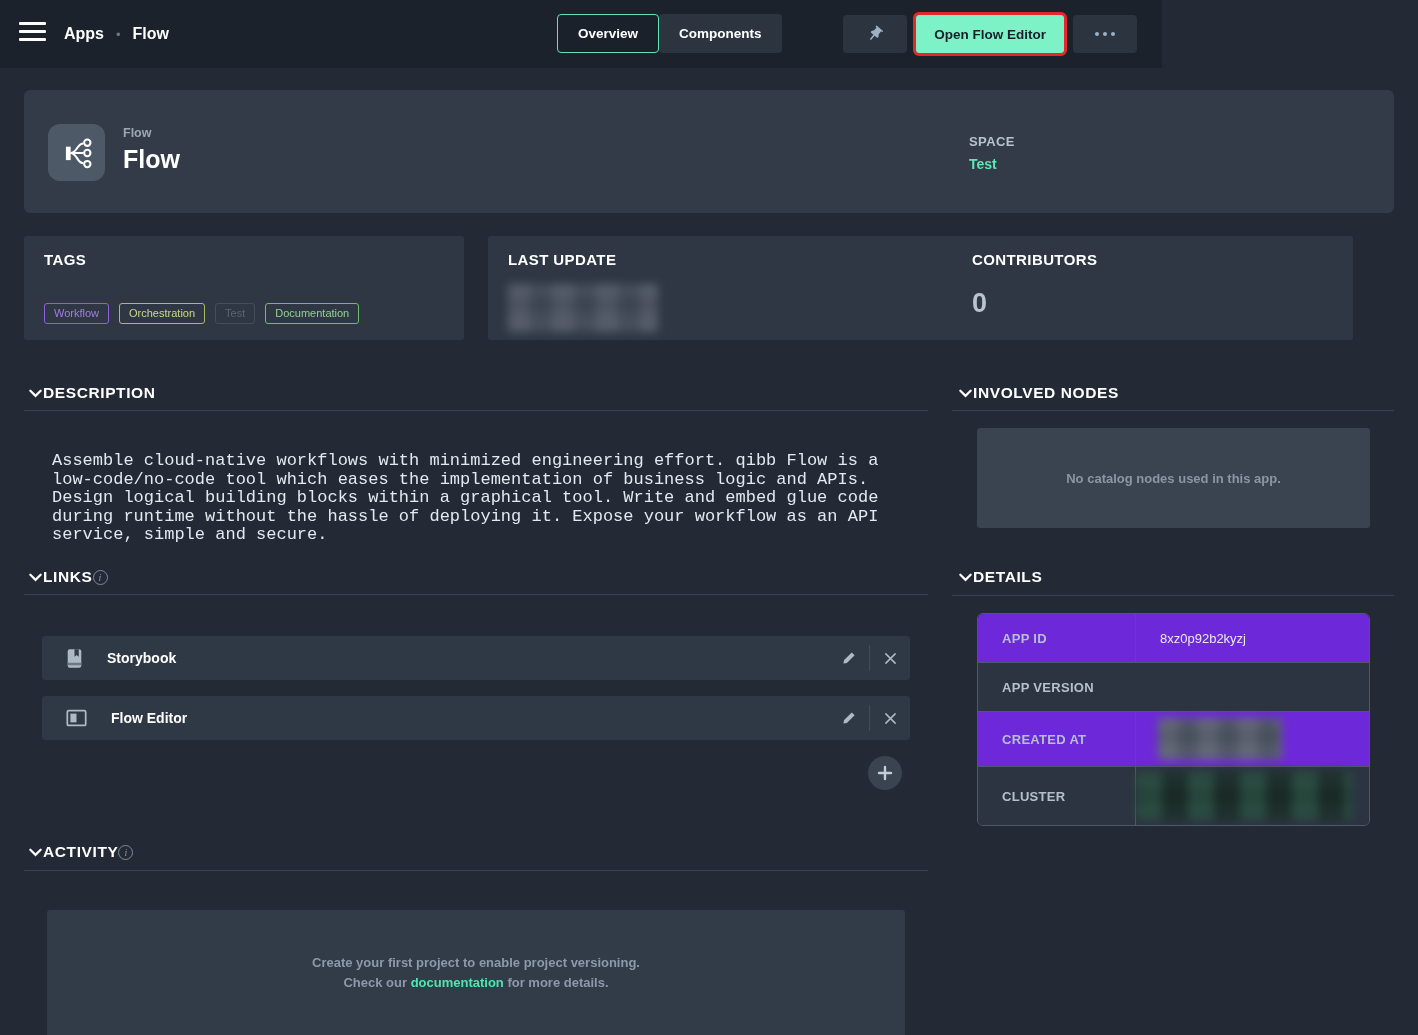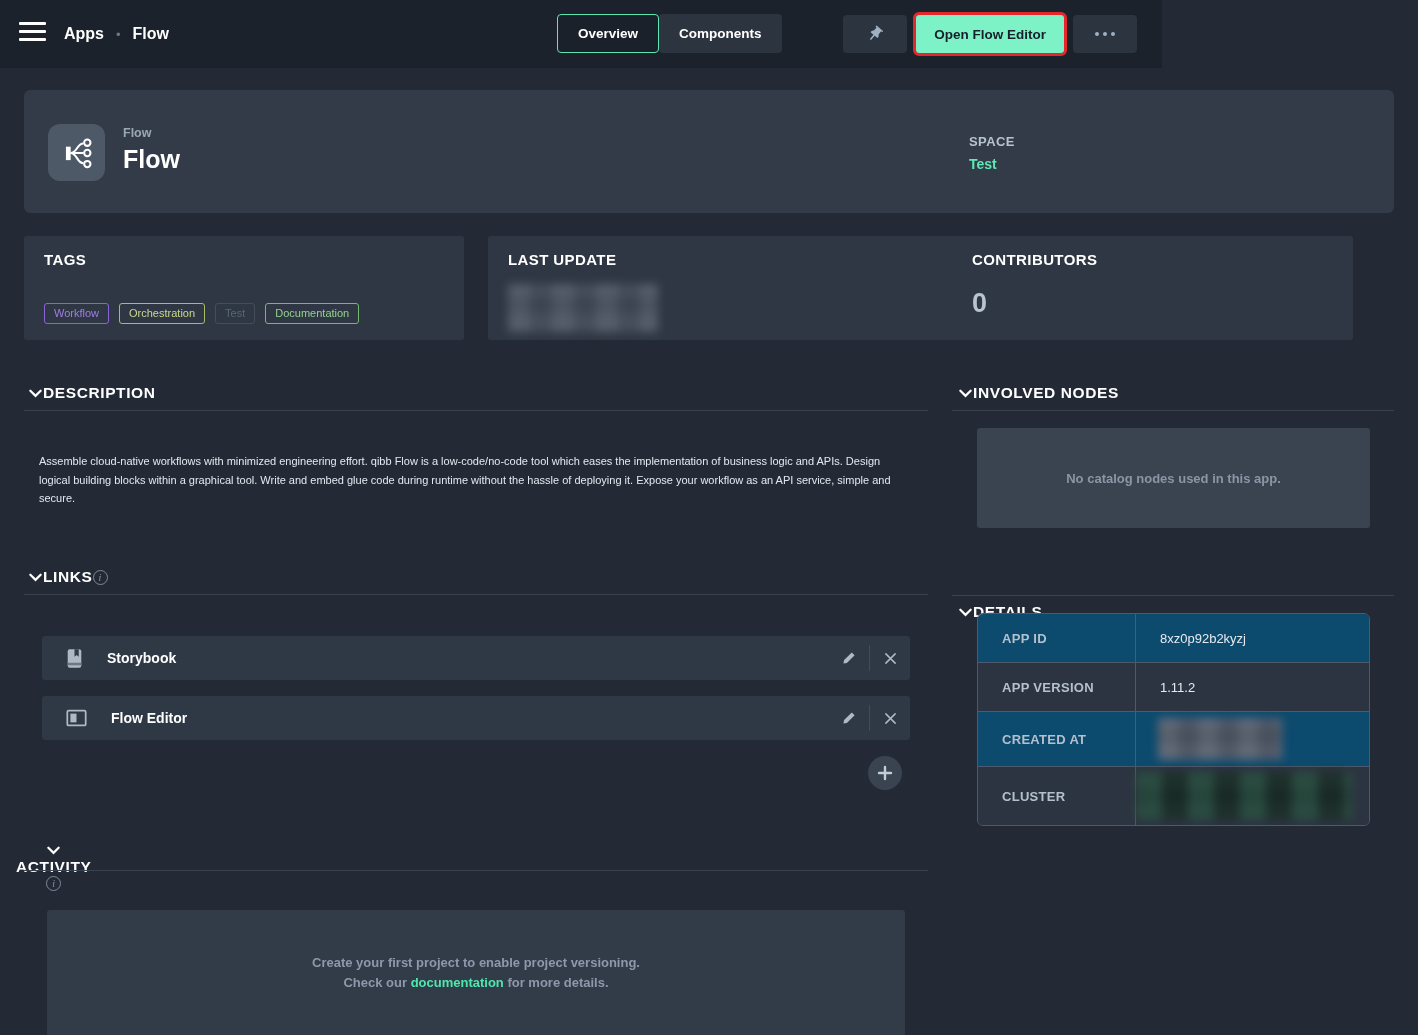--- a/index.html
+++ b/index.html
@@ -53,40 +53,40 @@
   .tag-green { color:#93d28f; border-color:#6fbc6d; }
   .big-count { position:absolute; left:20px; top:52px; font-size:27px; font-weight:bold; color:#b9c4d2; }
 
   
   .section-header { position:absolute; display:flex; align-items:center; gap:0; }
   .section-title { font-size:15.5px; font-weight:bold; color:#fff; letter-spacing:0.6px; }
   .divider { position:absolute; height:1px; background:#39424f; }
   .chev { display:flex; cursor:pointer; }
   .info-badge { width:15px; height:15px; border:1px solid #7e8a99; border-radius:50%; color:#8b97a6; font-size:10px; display:flex; align-items:center; justify-content:center; font-family:"Liberation Serif", serif; font-style:italic; cursor:pointer; }
 
-  .description-body { position:absolute; left:39px; top:452px; width:856px; font-size:11px; line-height:18.5px; color:#e3e9f0; }
+  .description-body { position:absolute; left:52px; top:452px; width:856px; font-size:17px; line-height:18.5px; color:#e3e9f0;font-family:Liberation Mono, monospace; }
 
   .nodes-card { position:absolute; left:977px; top:428px; width:393px; height:100px; background:#3a4350; border-radius:3px; display:flex; align-items:center; justify-content:center; }
   .nodes-empty { font-size:13px; font-weight:bold; color:#8a96a6; }
 
   
   .link-row { position:absolute; left:42px; width:868px; height:44px; background:#2f3845; border-radius:3px; display:flex; align-items:center; }
   .link-icon { margin-left:24px; display:flex; }
   .link-label { margin-left:24px; font-size:14px; font-weight:bold; color:#fff; }
   .link-actions { margin-left:auto; display:flex; align-items:center; height:100%; }
   .link-action { width:40px; height:100%; display:flex; align-items:center; justify-content:center; cursor:pointer; }
   .v-sep { width:1px; height:26px; background:#414b59; }
   .add-btn { position:absolute; left:868px; top:756px; width:34px; height:34px; border-radius:50%; background:#3a4350; display:flex; align-items:center; justify-content:center; cursor:pointer; }
   .add-btn svg { display:block; }
 
   
   .details-table { position:absolute; left:977px; top:613px; width:393px; border:1px solid #4e5a6b; border-radius:6px; overflow:hidden; }
   .d-row { display:flex; min-height:49px; border-bottom:1px solid #4e5a6b; }
   .d-row:last-child { border-bottom:none; }
-  .d-row.light { background:#0c4a6e; }
+  .d-row.light { background:#6d28d9; }
   .d-row.dark { background:#2c3441; }
   .d-label { width:157px; display:flex; align-items:center; padding-left:24px; font-size:13px; font-weight:bold; color:#b4c0cd; letter-spacing:0.3px; }
   .d-value { flex:1; border-left:1px solid #4e5a6b; display:flex; align-items:center; padding-left:24px; font-size:13px; color:#e6ebf1; }
 
   
   .activity-card { position:absolute; left:47px; top:910px; width:858px; height:150px; background:#323b48; border-radius:3px; text-align:center; padding-top:43px; }
   .activity-line { font-size:13px; font-weight:bold; color:#8d99aa; line-height:20px; }
   .link-mint { color:#4fe7ad; font-weight:bold; cursor:pointer; }
 
   
@@ -274,54 +274,53 @@
       </span>
     </span>
   </div>
 
   <div class="add-btn">
     <svg width="16" height="16" viewBox="0 0 16 16">
         <path d="M8 2v12M2 8h12" stroke="#c2cdd9" stroke-width="2.4" stroke-linecap="round"></path>
       </svg>
   </div>
 
-  <div class="section-header" style="left:958px; top:568px;margin-top:35px;">
+  <div class="section-header" style="left:958px; top:568px;">
     <span class="chev">
       <svg width="15" height="15" viewBox="0 0 16 16">
           <path d="M2.5 5l5.5 5.5L13.5 5" stroke="#fff" stroke-width="2.4" fill="none" stroke-linecap="round"></path>
         </svg>
     </span>
     <span class="section-title">DETAILS</span>
   </div>
   <div class="divider" style="left:952px; top:595px; width:442px;"></div>
 
   <div class="details-table">
     <div class="d-row light">
       <div class="d-label">APP ID</div>
       <div class="d-value">8xz0p92b2kyzj</div>
     </div>
     <div class="d-row dark">
       <div class="d-label">APP VERSION</div>
-      <div class="d-value">1.11.2</div>
     </div>
     <div class="d-row light" style="min-height:55px;">
       <div class="d-label">CREATED AT</div>
       <div class="d-value">
         <div id="redact-created" class="redacted red-grey-light"></div>
       </div>
     </div>
     <div class="d-row dark" style="min-height:58px;">
       <div class="d-label">CLUSTER</div>
       <div class="d-value">
         <div id="redact-cluster" class="redacted red-green"></div>
       </div>
     </div>
   </div>
 
-  <div class="section-header" style="left:16px; top:843px;flex-direction:column;">
+  <div class="section-header" style="left:28px; top:843px;">
     <span class="chev">
       <svg width="15" height="15" viewBox="0 0 16 16">
           <path d="M2.5 5l5.5 5.5L13.5 5" stroke="#fff" stroke-width="2.4" fill="none" stroke-linecap="round"></path>
         </svg>
     </span>
     <span class="section-title">ACTIVITY</span>
     <span class="info-badge">i</span>
   </div>
   <div class="divider" style="left:24px; top:870px; width:904px;"></div>
 

